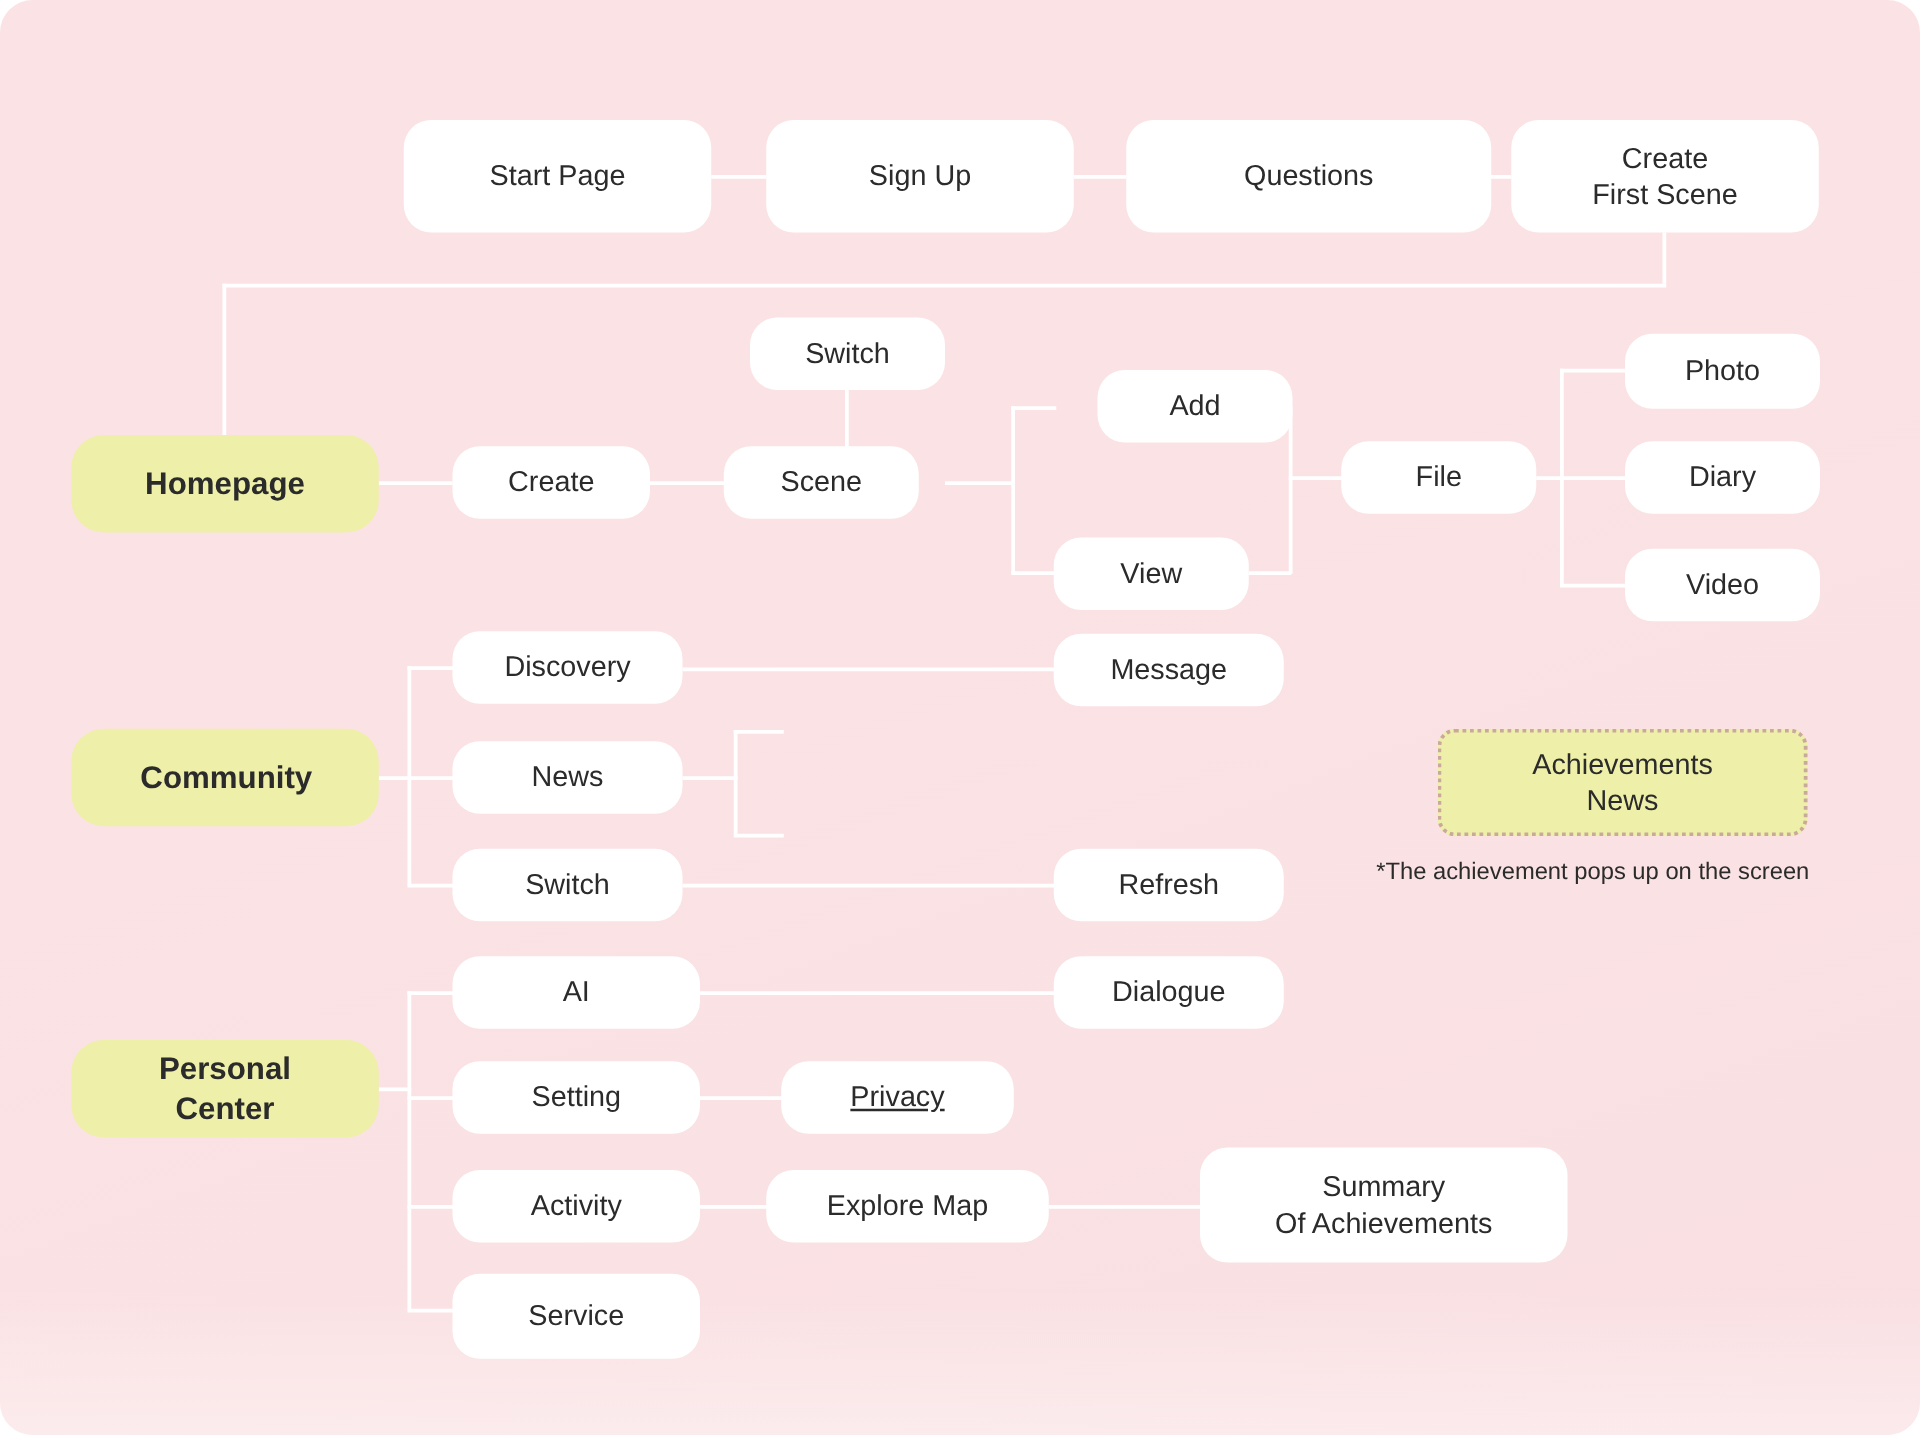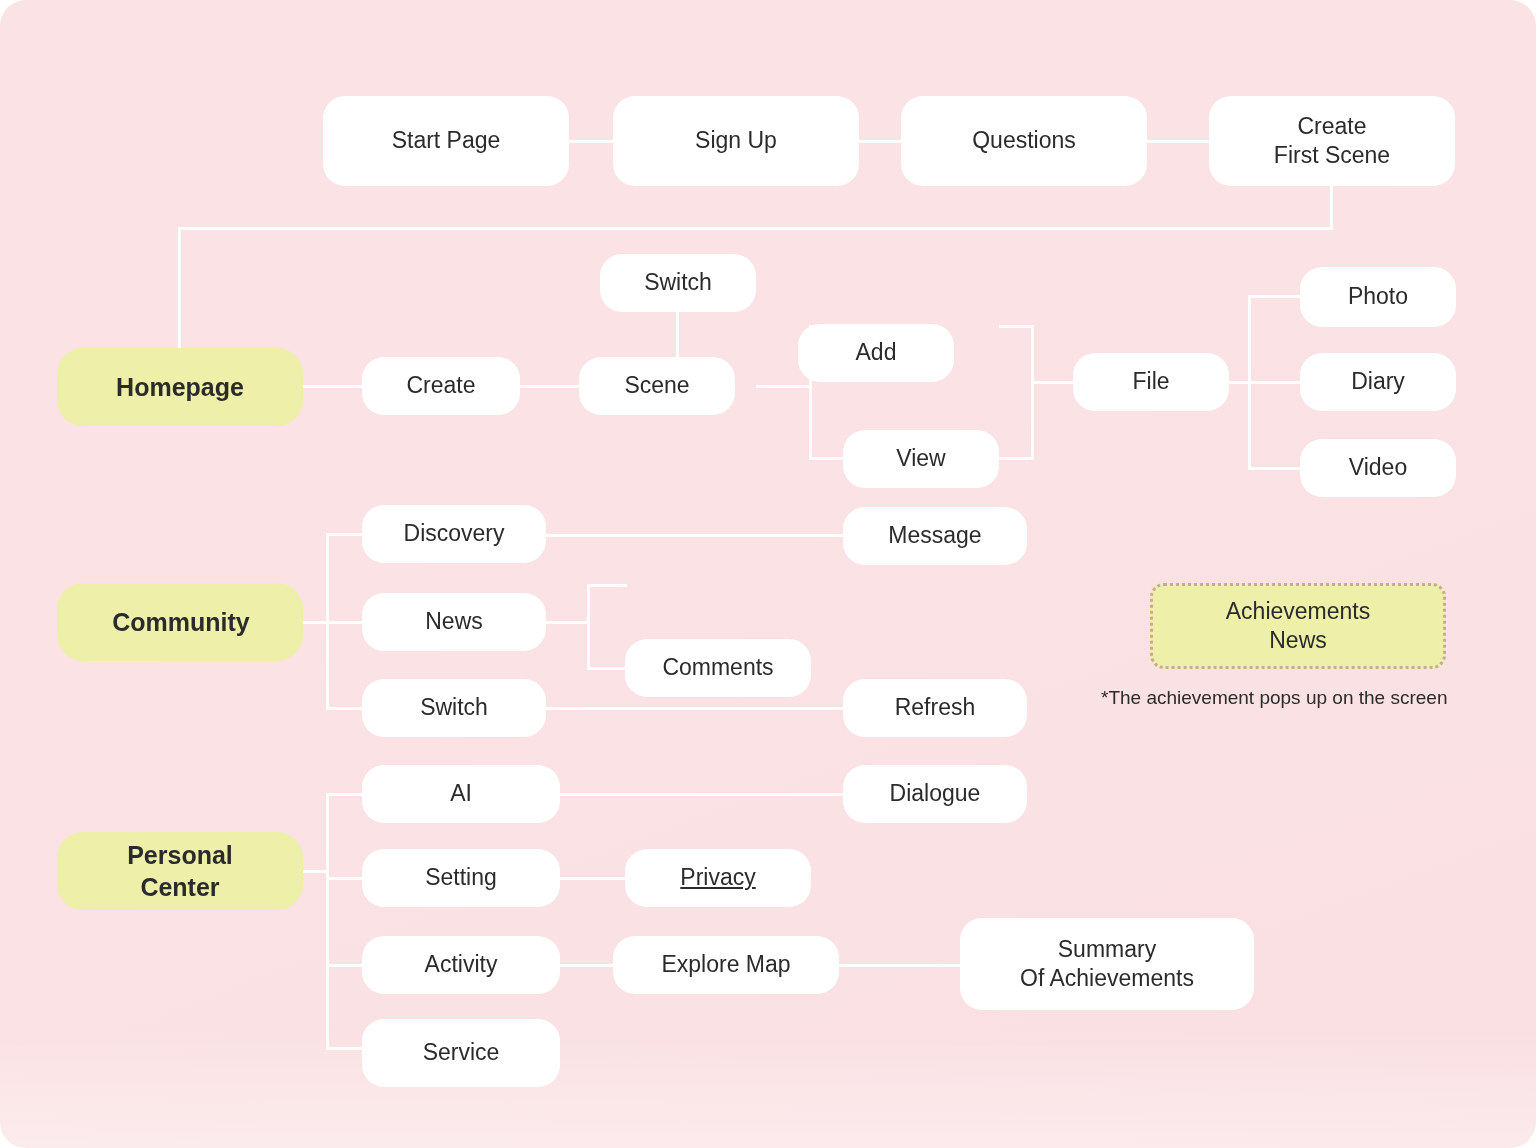--- a/index.html
+++ b/index.html
@@ -122,41 +122,40 @@
   <div class="line" style="left:326px; top:964px; width:38px; height:3px;"></div>
   <div class="line" style="left:326px; top:1047px; width:38px; height:3px;"></div>
 
   <div class="line" style="left:560px; top:793px; width:284px; height:3px;"></div>
   <div class="line" style="left:560px; top:877px; width:66px; height:3px;"></div>
   <div class="line" style="left:560px; top:964px; width:54px; height:3px;"></div>
   <div class="line" style="left:839px; top:964px; width:122px; height:3px;"></div>
 
   <div class="node" style="left:323px; top:96px; width:246px; height:90px;">Start Page</div>
   <div class="node" style="left:613px; top:96px; width:246px; height:90px;">Sign Up</div>
-  <div class="node" style="left:901px; top:96px; width:246px; height:90px;">Questions</div>
+  <div class="node" style="left:901px; top:96px; width:292px; height:90px;">Questions</div>
   <div class="node" style="left:1209px; top:96px; width:246px; height:90px;">Create
 First Scene</div>
 
   <div class="node root" style="left:57px; top:348px; width:246px; height:78px;">Homepage</div>
   <div class="node" style="left:362px; top:357px; width:158px; height:58px;">Create</div>
   <div class="node" style="left:600px; top:254px; width:156px; height:58px;">Switch</div>
   <div class="node" style="left:579px; top:357px; width:156px; height:58px;">Scene</div>
-  <div class="node" style="left:798px; top:296px; width:156px; height:58px;margin-top:28px;">Add</div>
+  <div class="node" style="left:878px; top:296px; width:156px; height:58px;">Add</div>
   <div class="node" style="left:843px; top:430px; width:156px; height:58px;">View</div>
   <div class="node" style="left:1073px; top:353px; width:156px; height:58px;">File</div>
   <div class="node" style="left:1300px; top:267px; width:156px; height:60px;">Photo</div>
   <div class="node" style="left:1300px; top:353px; width:156px; height:58px;">Diary</div>
   <div class="node" style="left:1300px; top:439px; width:156px; height:58px;">Video</div>
 
   <div class="node root" style="left:57px; top:583px; width:246px; height:78px;padding-left:12px;">Community</div>
   <div class="node" style="left:362px; top:505px; width:184px; height:58px;">Discovery</div>
   <div class="node" style="left:362px; top:593px; width:184px; height:58px;">News</div>
   <div class="node" style="left:362px; top:679px; width:184px; height:58px;">Switch</div>
   <div class="node" style="left:843px; top:507px; width:184px; height:58px;">Message</div>
-  <div class="node" style="left:625px; top:639px; width:186px; height:58px;">Comments</div>
   <div class="node" style="left:843px; top:679px; width:184px; height:58px;">Refresh</div>
 
   <div class="node dashed" style="left:1150px; top:583px; width:296px; height:86px;">Achievements
 News</div>
   <div class="note" style="left:1101px; top:687px;">*The achievement pops up on the screen</div>
 
   <div class="node root" style="left:57px; top:832px; width:246px; height:78px;">Personal
 Center</div>
   <div class="node" style="left:362px; top:765px; width:198px; height:58px;">AI</div>
   <div class="node" style="left:362px; top:849px; width:198px; height:58px;">Setting</div>

